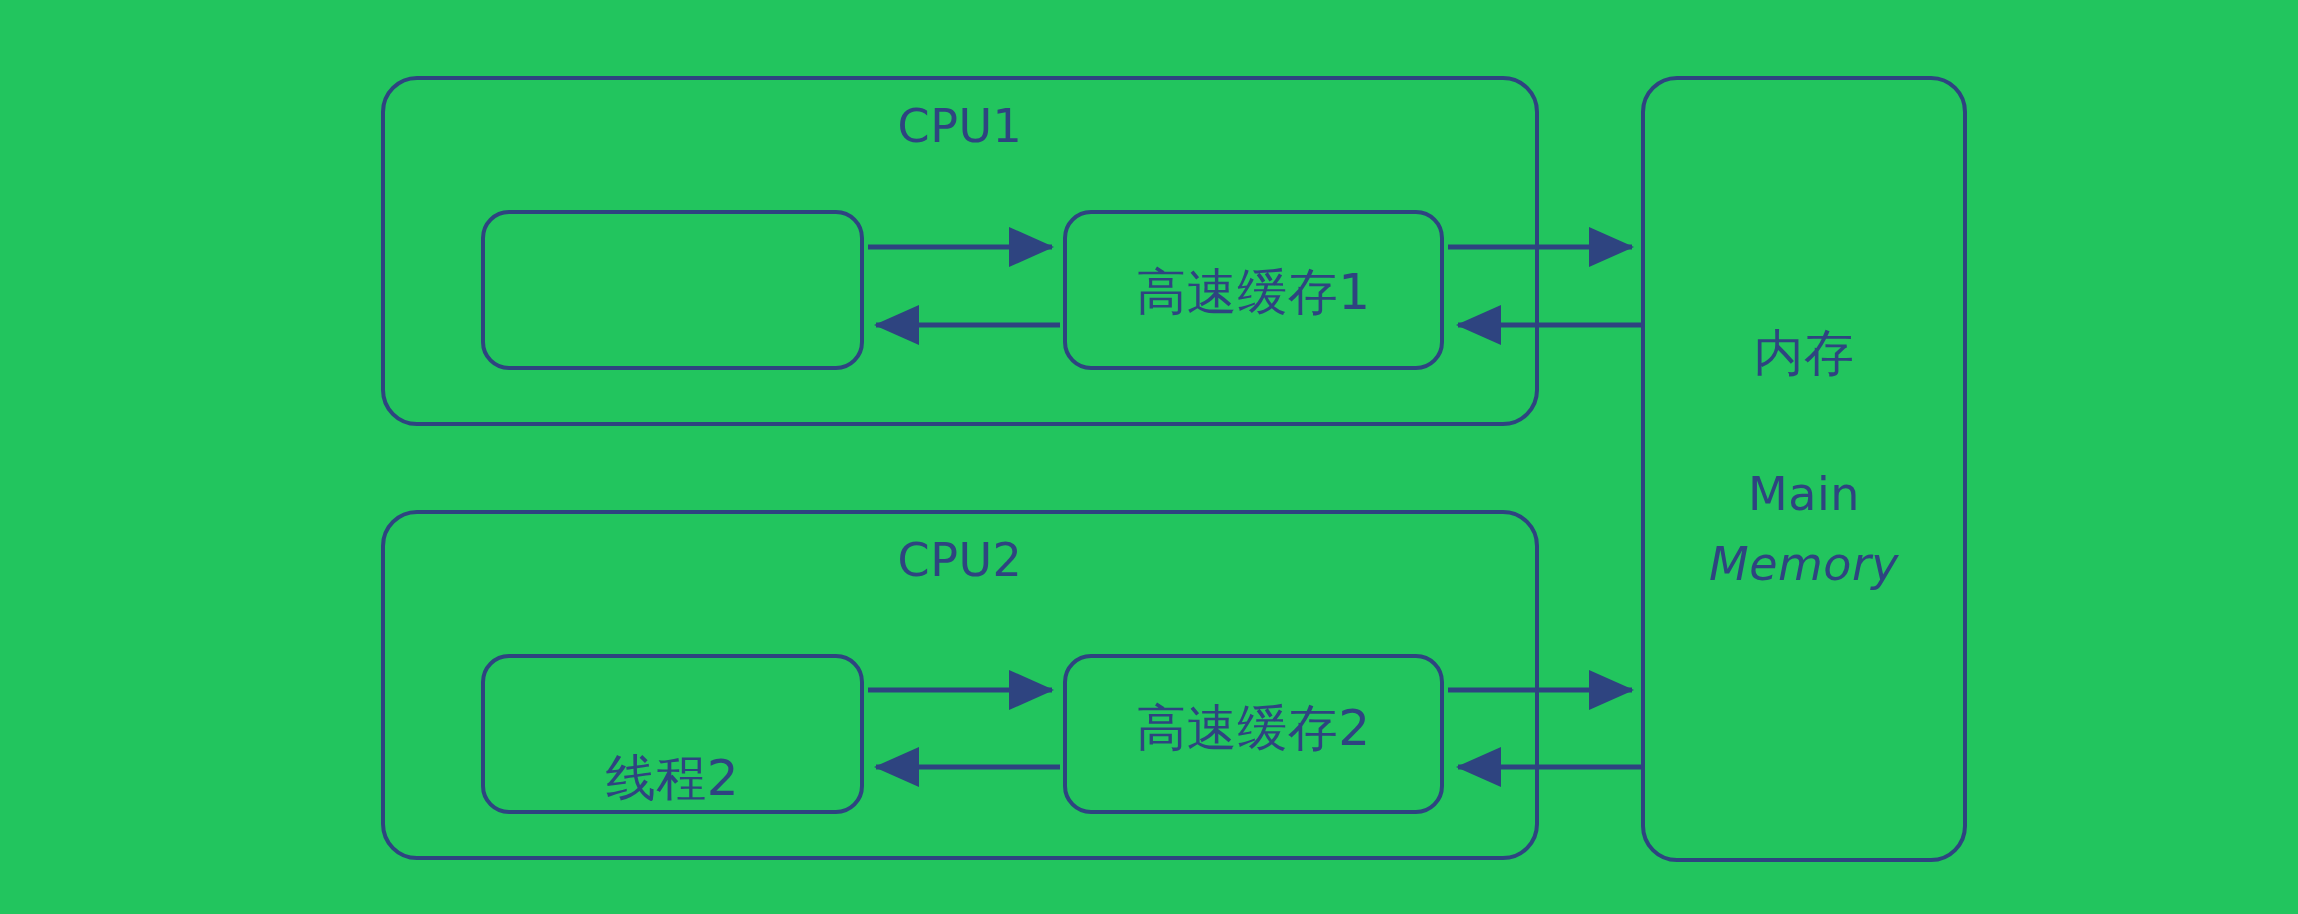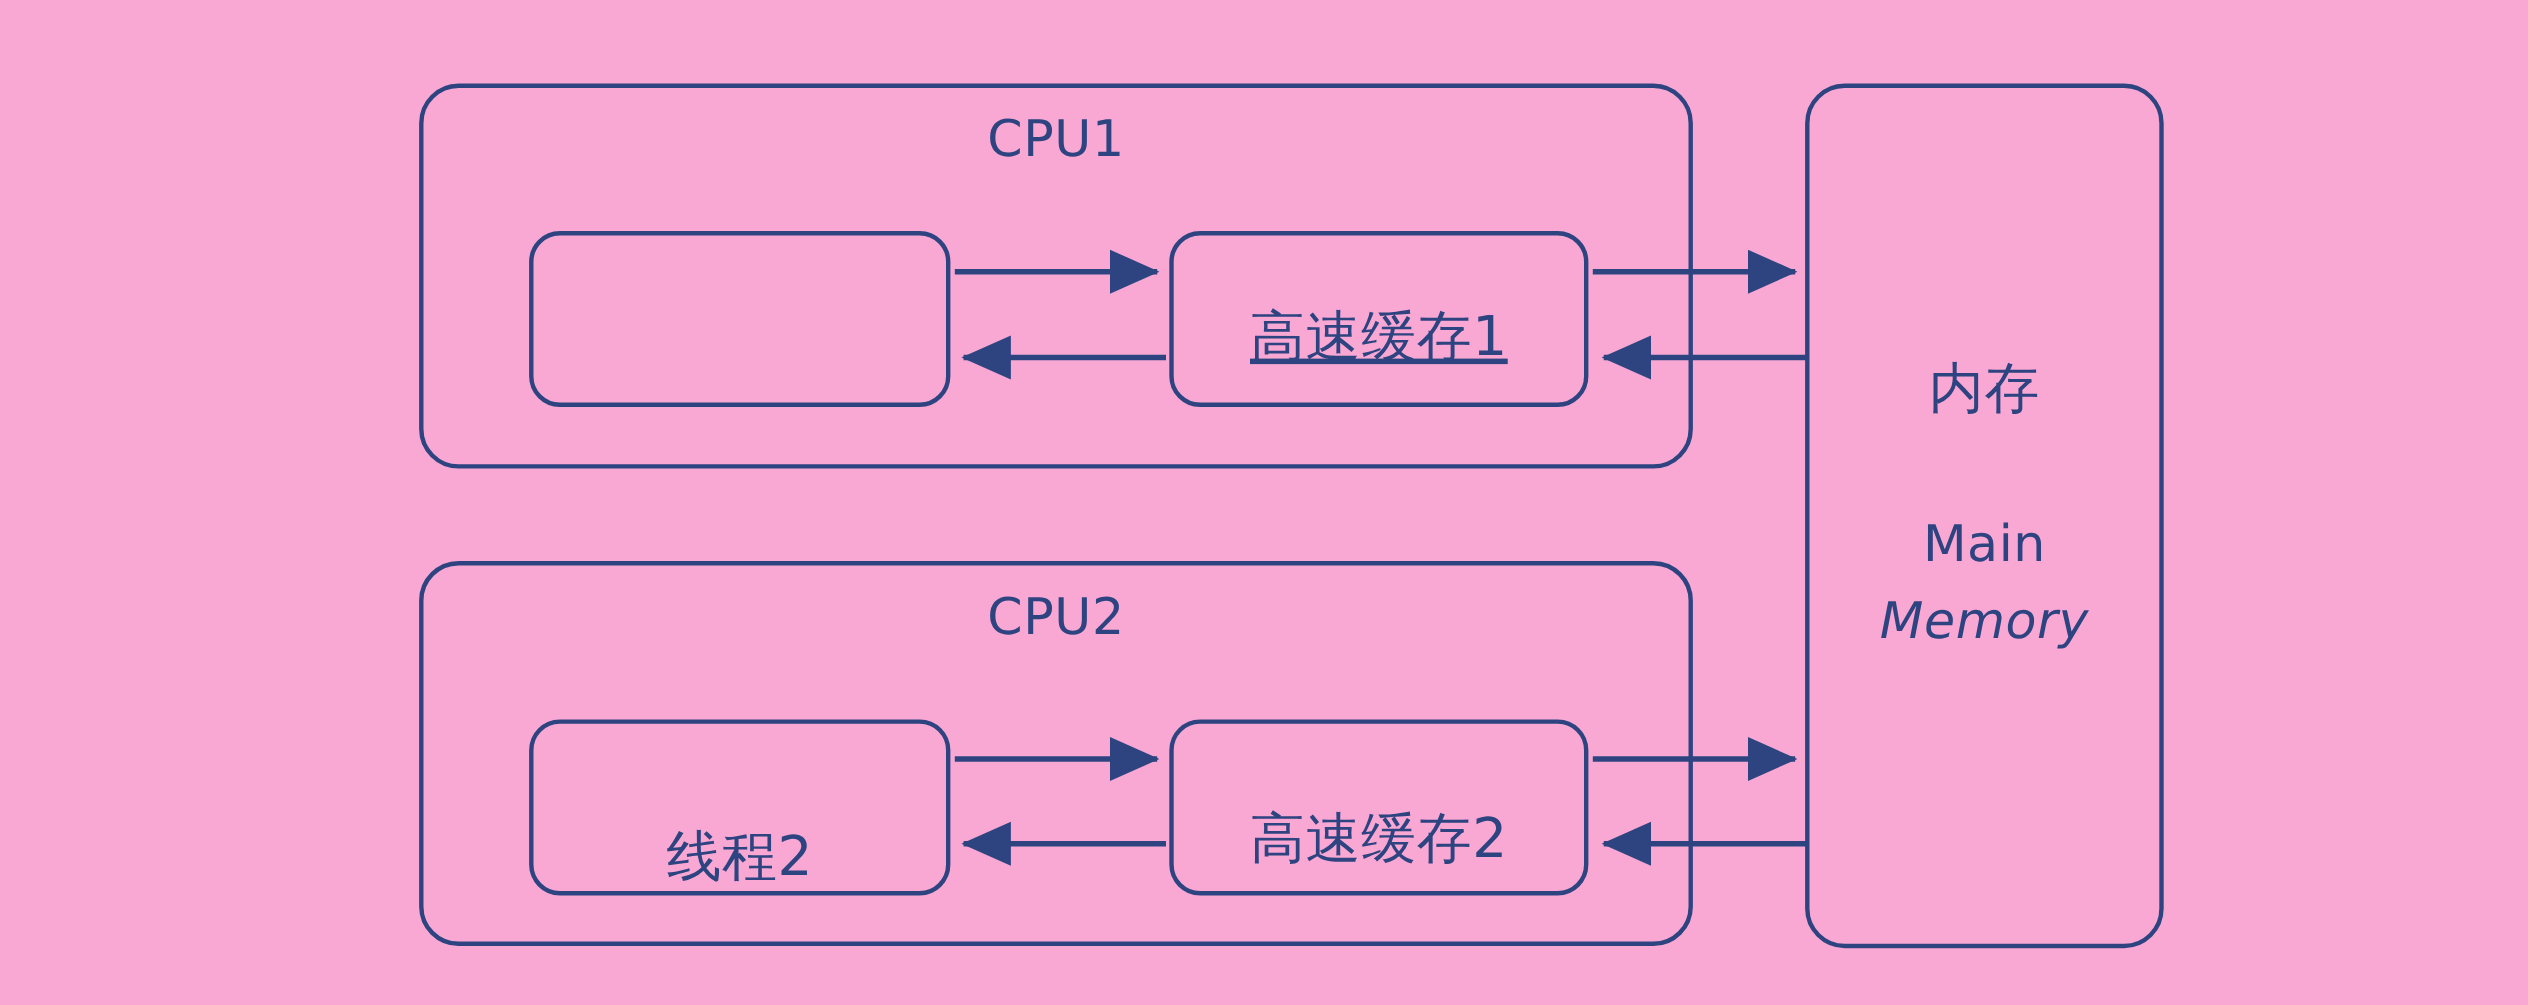--- a/index.html
+++ b/index.html
@@ -4,21 +4,21 @@
 <style>
   html, body {
     margin: 0;
     padding: 0;
     background: #ffffff;
   }
   #stage {
     position: relative;
     width: 2298px;
     height: 914px;
-    background: #f9a8d4;
+    background: #22c55e;
     overflow: hidden;
     font-family: "DejaVu Sans", sans-serif;
   }
   #diagram-svg {
     position: absolute;
     left: 0;
     top: 0;
     width: 2298px;
     height: 914px;
   }
@@ -88,27 +88,27 @@
     <line x1="1448" y1="690" x2="1632" y2="690" stroke="#2E4480" stroke-width="5" marker-end="url(#arrowRight)"></line>
 
     <line x1="1643" y1="767" x2="1458" y2="767" stroke="#2E4480" stroke-width="5" marker-end="url(#arrowLeft)"></line>
 
     <rect x="1643" y="78" width="322" height="782" rx="34" ry="34" fill="#ffffff" fill-opacity="0" stroke="#2E4480" stroke-width="4"></rect>
   </svg>
 
   <div class="lbl lbl-cpu" style="left:383px; top:100px; width:1154px;">CPU1</div>
 
 
-  <div class="lbl lbl-box" style="left:1065px; top:278px; width:377px;text-decoration:underline;">高速缓存1</div>
+  <div class="lbl lbl-box" style="left:1065px; top:264px; width:377px;">高速缓存1</div>
 
   <div class="lbl lbl-cpu" style="left:383px; top:534px; width:1154px;">CPU2</div>
 
   <div class="lbl lbl-box" style="left:483px; top:706px; width:379px;margin-top:44px;">线程2</div>
 
-  <div class="lbl lbl-box" style="left:1065px; top:734px; width:377px;">高速缓存2</div>
+  <div class="lbl lbl-box" style="left:1065px; top:700px; width:377px;">高速缓存2</div>
 
   <div class="lbl lbl-mem-en" style="left:1643px; top:463px; width:322px;">Main</div>
 
   <div class="lbl lbl-mem-cn" style="left:1643px; top:325px; width:322px;">内存</div>
 
   <div class="lbl lbl-mem-en" style="left:1643px; top:533px; width:322px;font-style:italic;">Memory</div>
 
 </div>
 
 </body></html>

